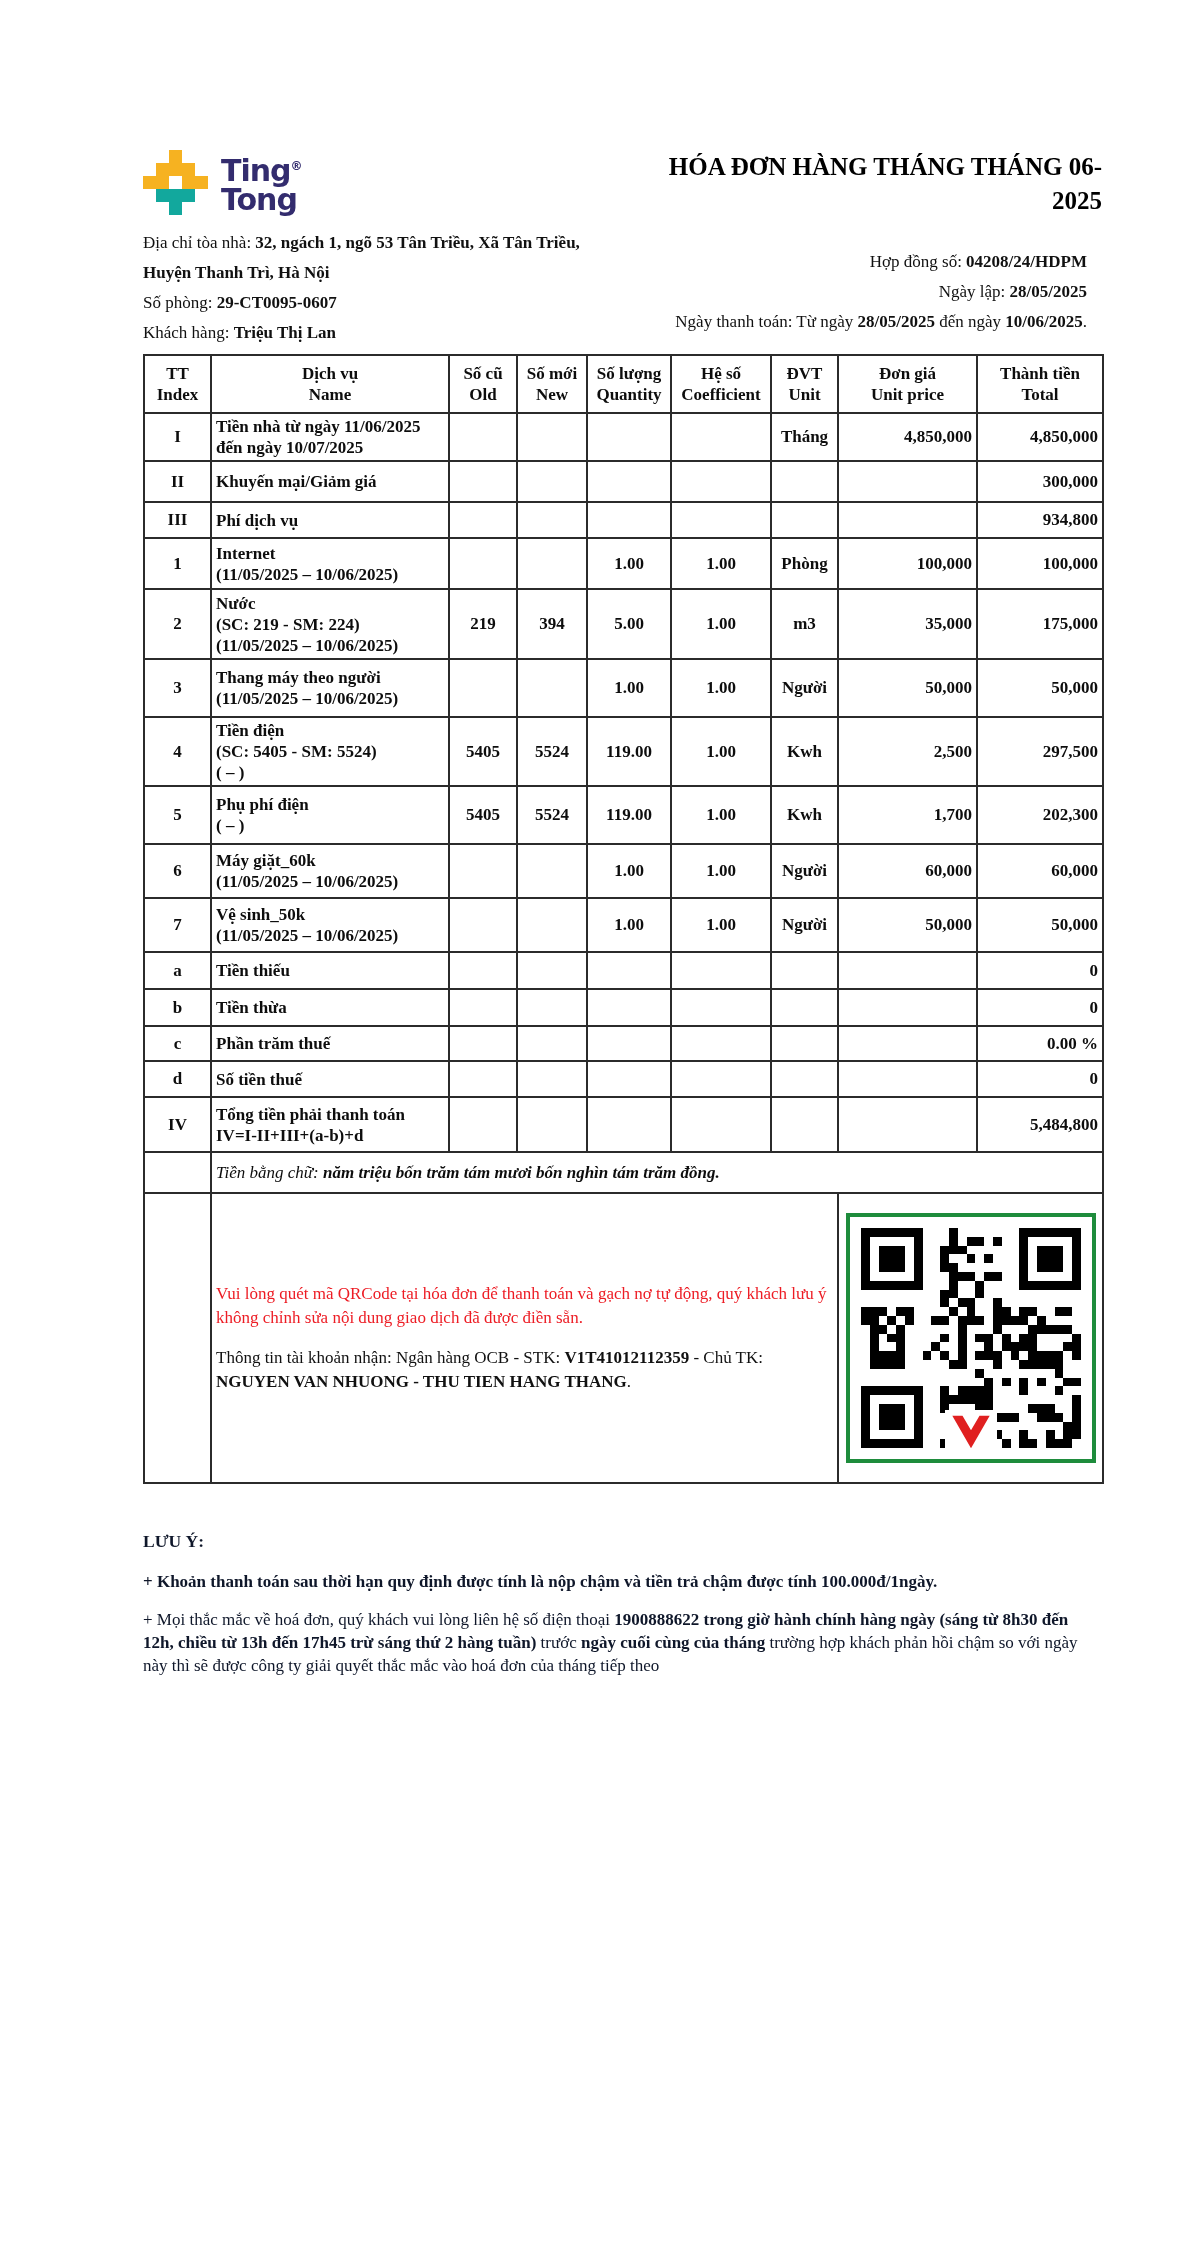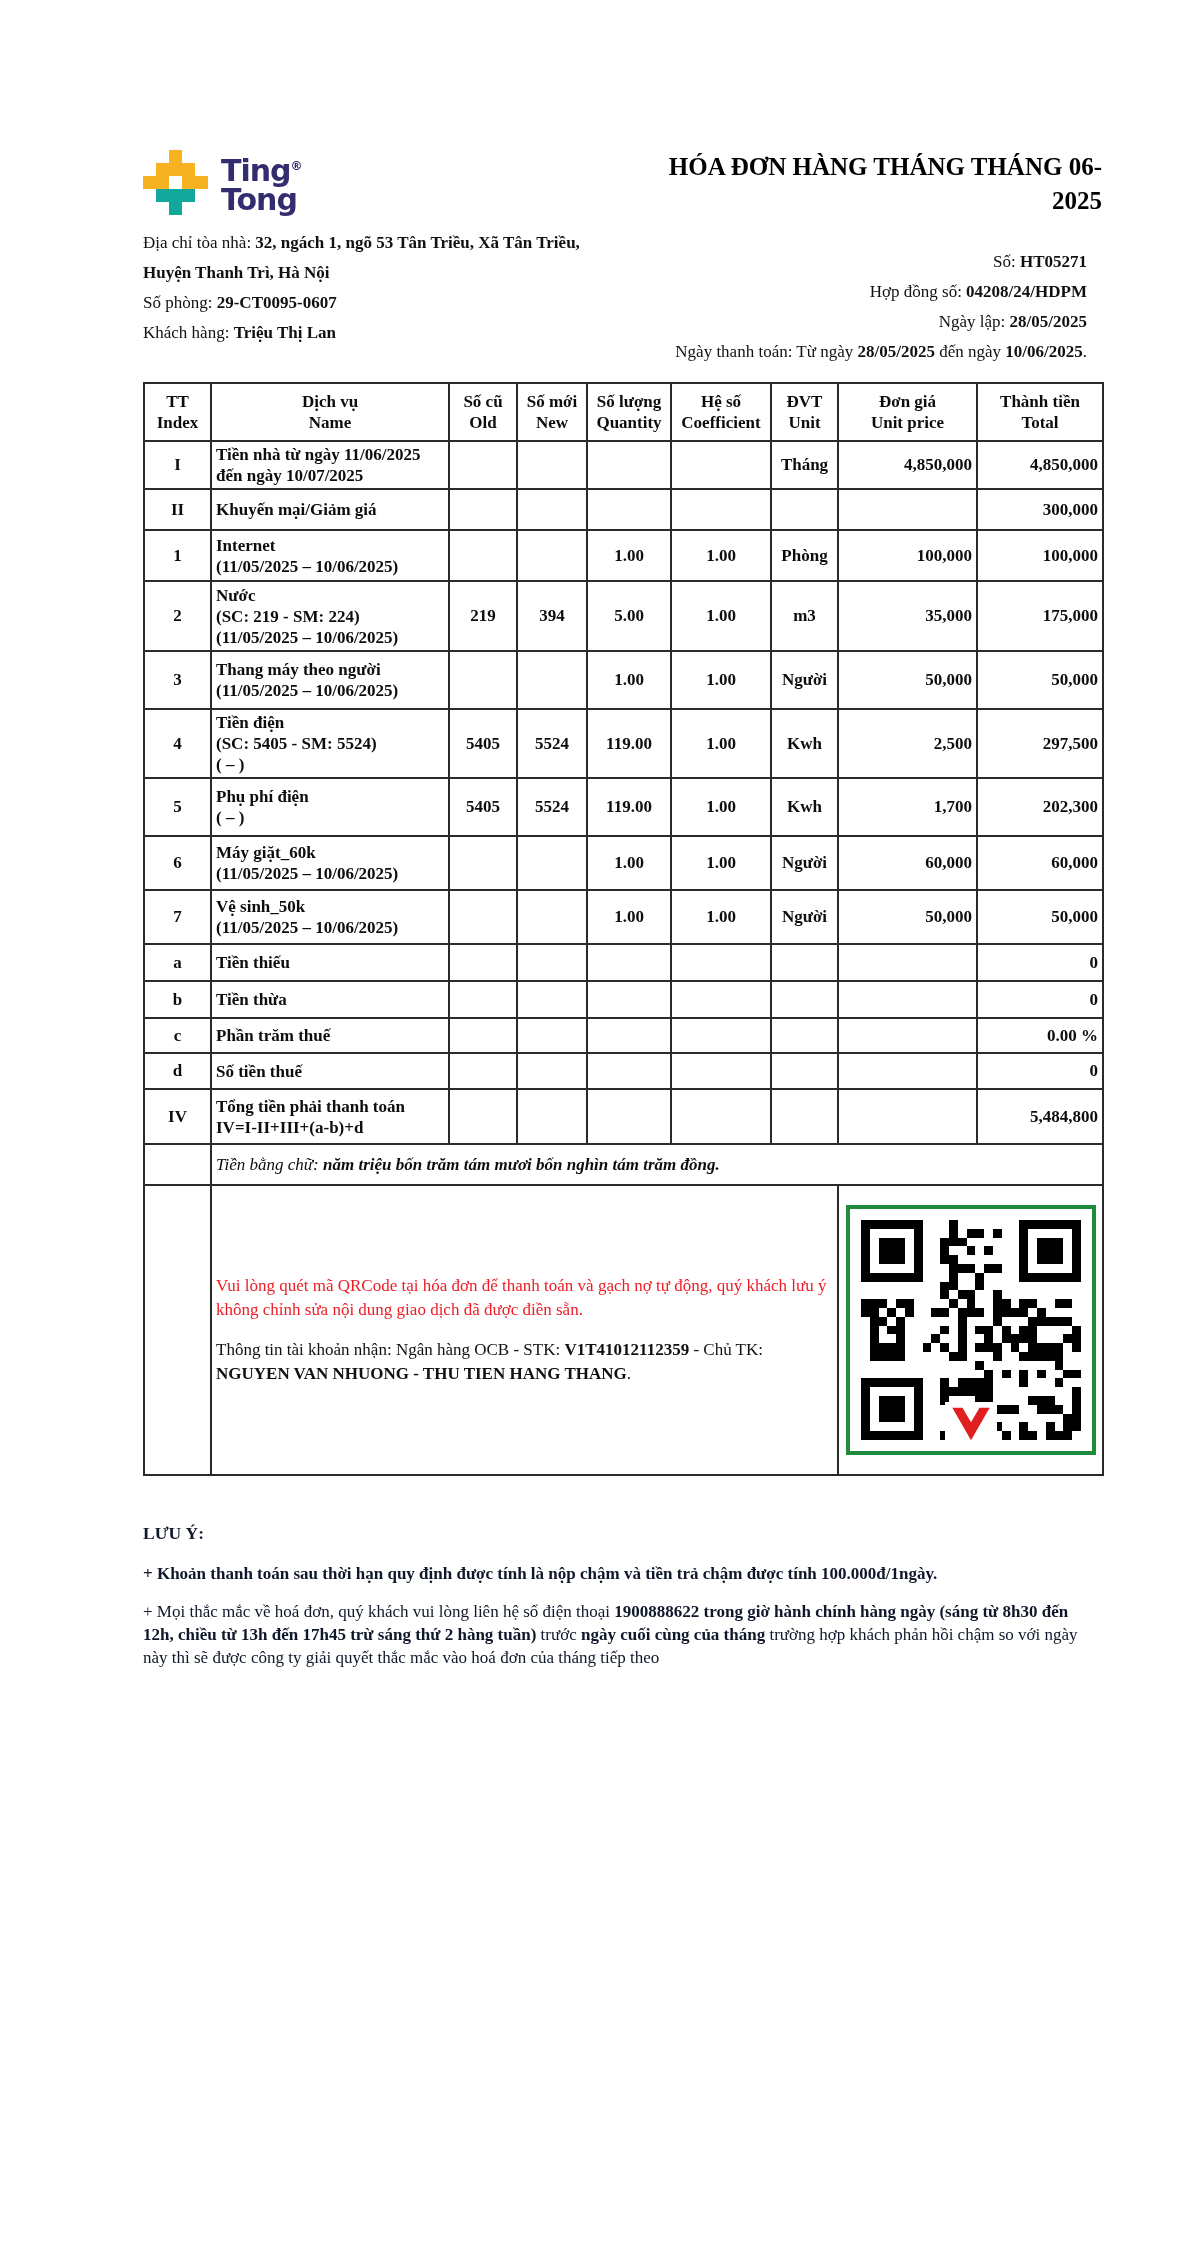--- a/index.html
+++ b/index.html
@@ -18,21 +18,21 @@
   .logo-text .reg{font-size:12px;vertical-align:super;letter-spacing:0;}
   .doc-title{width:450px;text-align:right;font-weight:bold;font-size:25px;line-height:34px;color:#000;}
 
   
   .info{display:flex;justify-content:space-between;margin-top:10px;}
   .info-left{font-size:17px;line-height:30px;max-width:560px;}
   .info-right{font-size:17px;line-height:30px;text-align:right;padding-right:15px;margin-top:19px;}
   .info b{font-weight:bold;text-align:right;}
 
   
-  table.inv{border-collapse:collapse;table-layout:fixed;width:959px;margin-top:15px;}
+  table.inv{border-collapse:collapse;table-layout:fixed;width:959px;margin-top:6px;}
   table.inv td,table.inv th{border:2px solid #2b2b2b;font-size:17px;color:#0d0d0d;
         vertical-align:middle;padding:2px 4px;box-sizing:border-box;overflow:hidden;}
   th.h{font-weight:bold;text-align:center;white-space:pre-line;line-height:21px;padding:6px 2px;}
   td.c-tt{font-weight:bold;text-align:center;}
   td.c-name{font-weight:bold;text-align:left;padding-left:11px;white-space:pre-line;line-height:21px;}
   td.c-mid{font-weight:bold;text-align:center;}
   td.c-num{font-weight:bold;text-align:right;padding-right:10px;}
   td.c-words{font-size:16px;padding-left:12px;}
   td.c-words i span{font-style:italic;}
   td.c-words i b{font-style:italic;font-weight:bold;}
@@ -93,21 +93,20 @@
     </div>
 
     <div class="info">
       <div class="info-left">
         <div><span>Địa chỉ tòa nhà: </span><b>32, ngách 1, ngõ 53 Tân Triều, Xã Tân Triều,</b></div>
         <div><b>Huyện Thanh Trì, Hà Nội</b></div>
         <div><span>Số phòng: </span><b>29-CT0095-0607</b></div>
         <div><span>Khách hàng: </span><b>Triệu Thị Lan</b></div>
       </div>
       <div class="info-right">
-        <div><span>Số: </span><b>HT05271</b></div>
         <div><span>Hợp đồng số: </span><b>04208/24/HDPM</b></div>
         <div><span>Ngày lập: </span><b>28/05/2025</b></div>
         <div><span>Ngày thanh toán: Từ ngày </span><b>28/05/2025</b><span> đến ngày </span><b>10/06/2025</b><span>.</span></div>
       </div>
     </div>
 
     <table class="inv">
       <colgroup>
         <col style="width:67px">
           <col style="width:238px">
@@ -155,20 +154,31 @@
       <tr style="height:41px">
         <td class="c-tt">II</td>
         <td class="c-name">Khuyến mại/Giảm giá</td>
         <td class="c-mid"></td>
         <td class="c-mid"></td>
         <td class="c-mid"></td>
         <td class="c-mid"></td>
         <td class="c-mid"></td>
         <td class="c-num"></td>
         <td class="c-num">300,000</td>
+      </tr>
+      <tr style="height:36px">
+        <td class="c-tt">III</td>
+        <td class="c-name">Phí dịch vụ</td>
+        <td class="c-mid"></td>
+        <td class="c-mid"></td>
+        <td class="c-mid"></td>
+        <td class="c-mid"></td>
+        <td class="c-mid"></td>
+        <td class="c-num"></td>
+        <td class="c-num">934,800</td>
       </tr>
       <tr style="height:51px">
         <td class="c-tt">1</td>
         <td class="c-name">Internet
 (11/05/2025 – 10/06/2025)</td>
         <td class="c-mid"></td>
         <td class="c-mid"></td>
         <td class="c-mid">1.00</td>
         <td class="c-mid">1.00</td>
         <td class="c-mid">Phòng</td>

